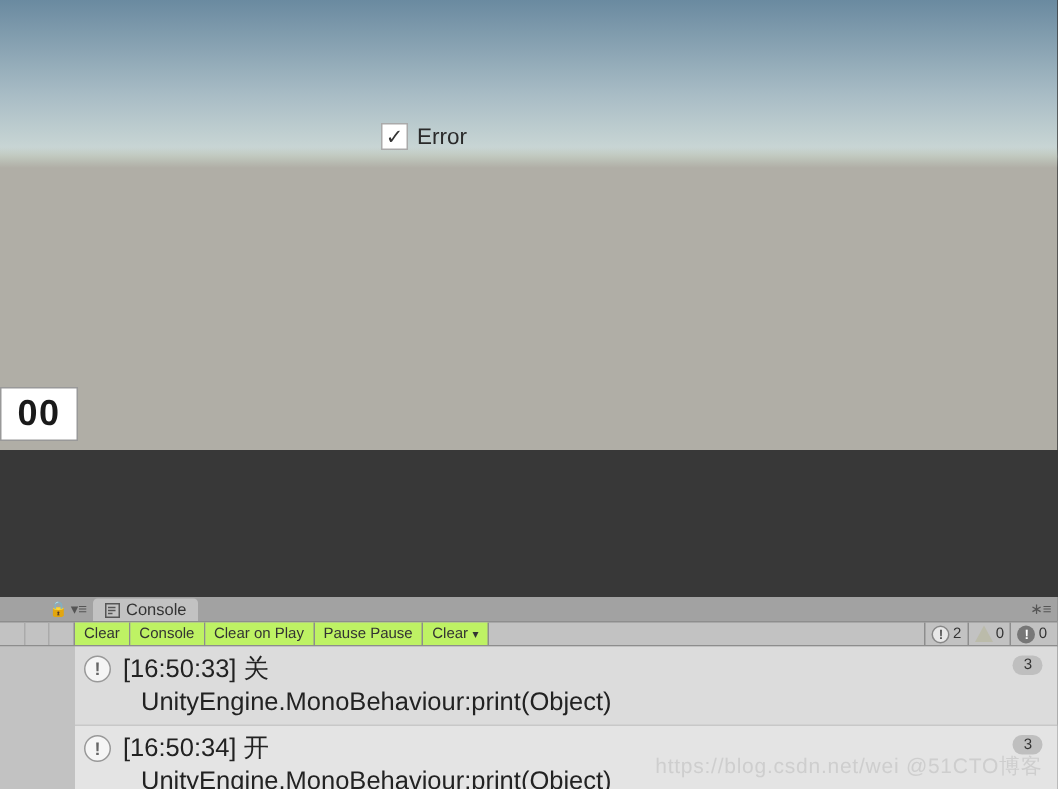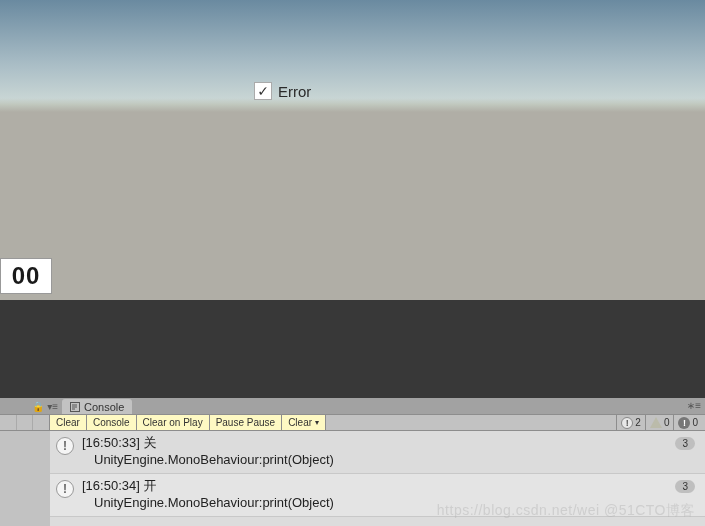--- a/index.html
+++ b/index.html
@@ -34,41 +34,41 @@
 .tab-icon svg { width: 10px; height: 10px; display: block; }
 .tab-bar-right { position: absolute; right: 4px; top: 2px; font-size: 10px; color: #555; }
 
 .toolbar { height: 17px; background: #c2c2c2; border-top: 1px solid #8d8d8d; border-bottom: 1px solid #8d8d8d;
   display: flex; align-items: stretch; position: relative; }
 .tb-left { display: flex; align-items: stretch; }
 .tb-leftpad { width: 50px; border-right: 1px solid #8d8d8d; display: flex; }
 .tb-minibtn { flex: 1; border-right: 1px solid #aaa; }
 .tb-minibtn:last-child { border-right: none; }
 .tb-btn { padding: 0 6px; font-size: 10px; color: #333; display: flex; align-items: center;
-  border-right: 1px solid #8d8d8d; background: #fef9c3; cursor: pointer; }
+  border-right: 1px solid #8d8d8d; background: #bef264; cursor: pointer; }
 .tb-btn.dd::after { content: "▾"; font-size: 8px; margin-left: 3px; }
 .tb-right { position: absolute; right: 3px; top: 0; bottom: 0; display: flex; align-items: center; gap: 0; }
 .count-pill { display: flex; align-items: center; padding: 0 4px; font-size: 10px; color: #333;
   border-left: 1px solid #8d8d8d; height: 100%; gap: 2px; }
 .icn { width: 12px; height: 12px; border-radius: 50%; display: inline-flex; align-items: center;
   justify-content: center; font-size: 9px; font-weight: bold; }
 .icn.info { background: #e8e8e8; border: 1px solid #888; color: #555; }
 .icn.warn { width: 0; height: 0; border-left: 6px solid transparent; border-right: 6px solid transparent;
   border-bottom: 11px solid #bba; border-radius: 0; }
 .icn.err { background: #777; color: #fff; }
 
 .log-area { position: absolute; top: 33px; left: 50px; right: 0; bottom: 0; background: #dcdcdc; overflow: hidden; }
 .left-gutter { position: absolute; top: 33px; left: 0; width: 50px; bottom: 0; background: #c2c2c2; }
 .log-row { display: flex; align-items: flex-start; padding: 4px 6px; border-bottom: 1px solid #c8c8c8;
   position: relative; min-height: 32px; }
 .log-row.alt { background: #e4e4e4; }
 .log-icon { width: 18px; height: 18px; border-radius: 50%; background: #f5f5f5; border: 1px solid #999;
   display: flex; align-items: center; justify-content: center; color: #666; font-weight: bold; font-size: 12px;
   flex-shrink: 0; margin-right: 8px; margin-top: 2px; }
-.log-text { font-family: "Lucida Console", Monaco, monospace; font-size: 13px; color: #222; line-height: 1.3; }
+.log-text { font-family: "Lucida Console", Monaco, monospace; font-size: 17px; color: #222; line-height: 1.3; }
 .log-text .line1 { display: block; }
 .log-text .line2 { display: block; margin-left: 12px; }
 .log-badge { position: absolute; right: 10px; top: 6px; background: #bfbfbf; color: #333;
   border-radius: 8px; padding: 1px 7px; font-size: 10px; }
 
 .watermark { position: absolute; bottom: 6px; right: 10px; color: rgba(180,180,180,0.45);
   font-size: 14px; letter-spacing: 0.5px; pointer-events: none; text-align: right; }
 </style>
 </head>
 <body>

